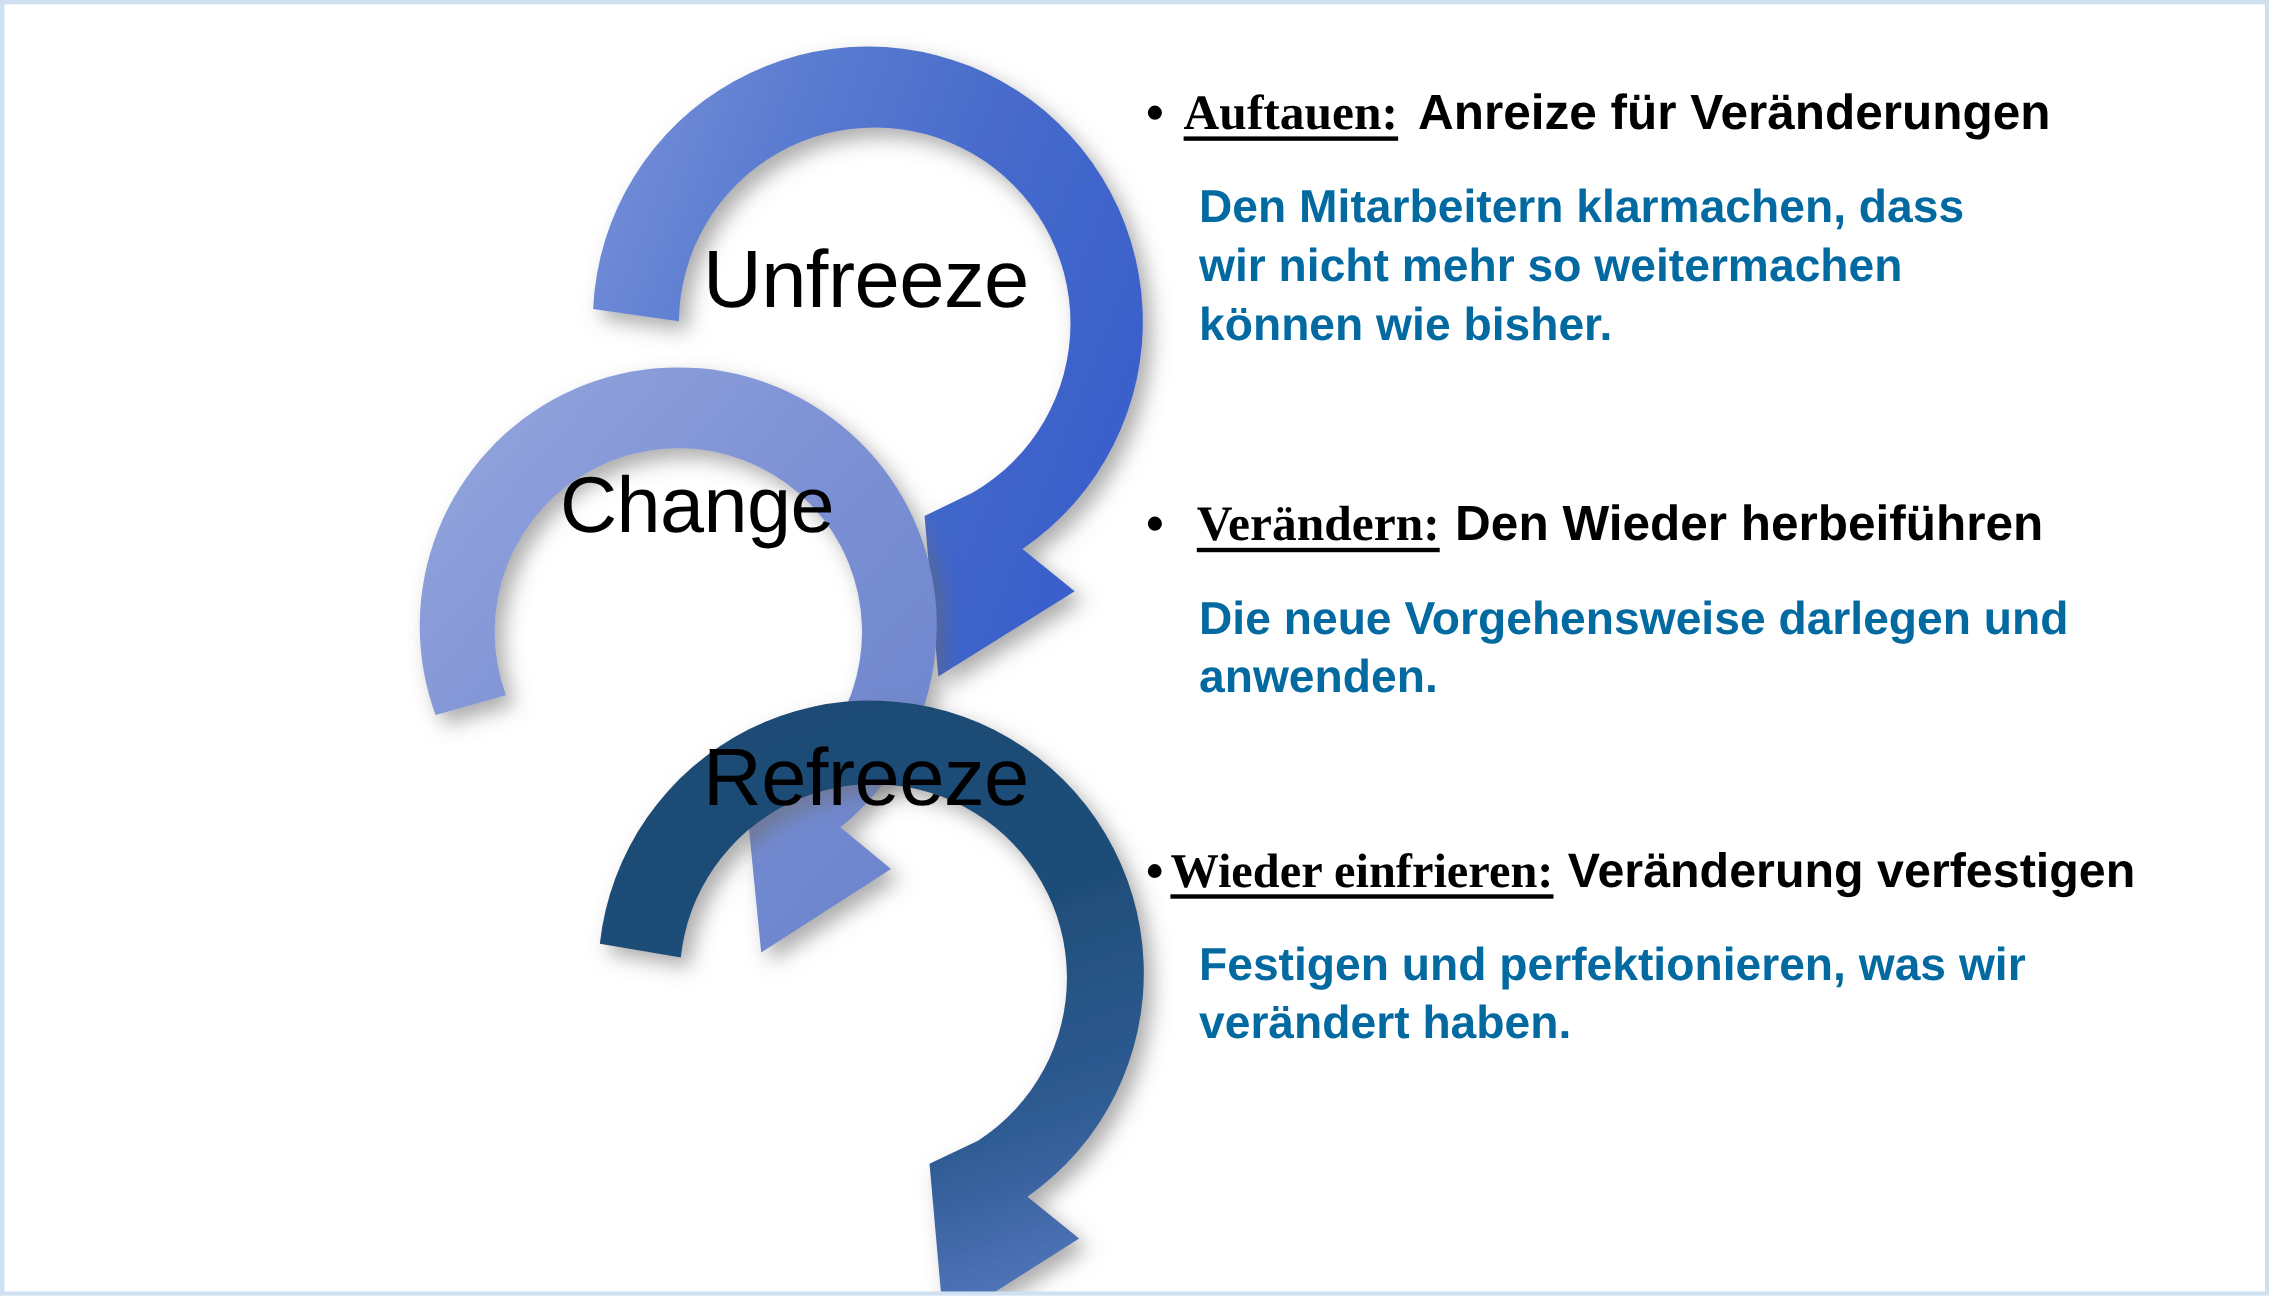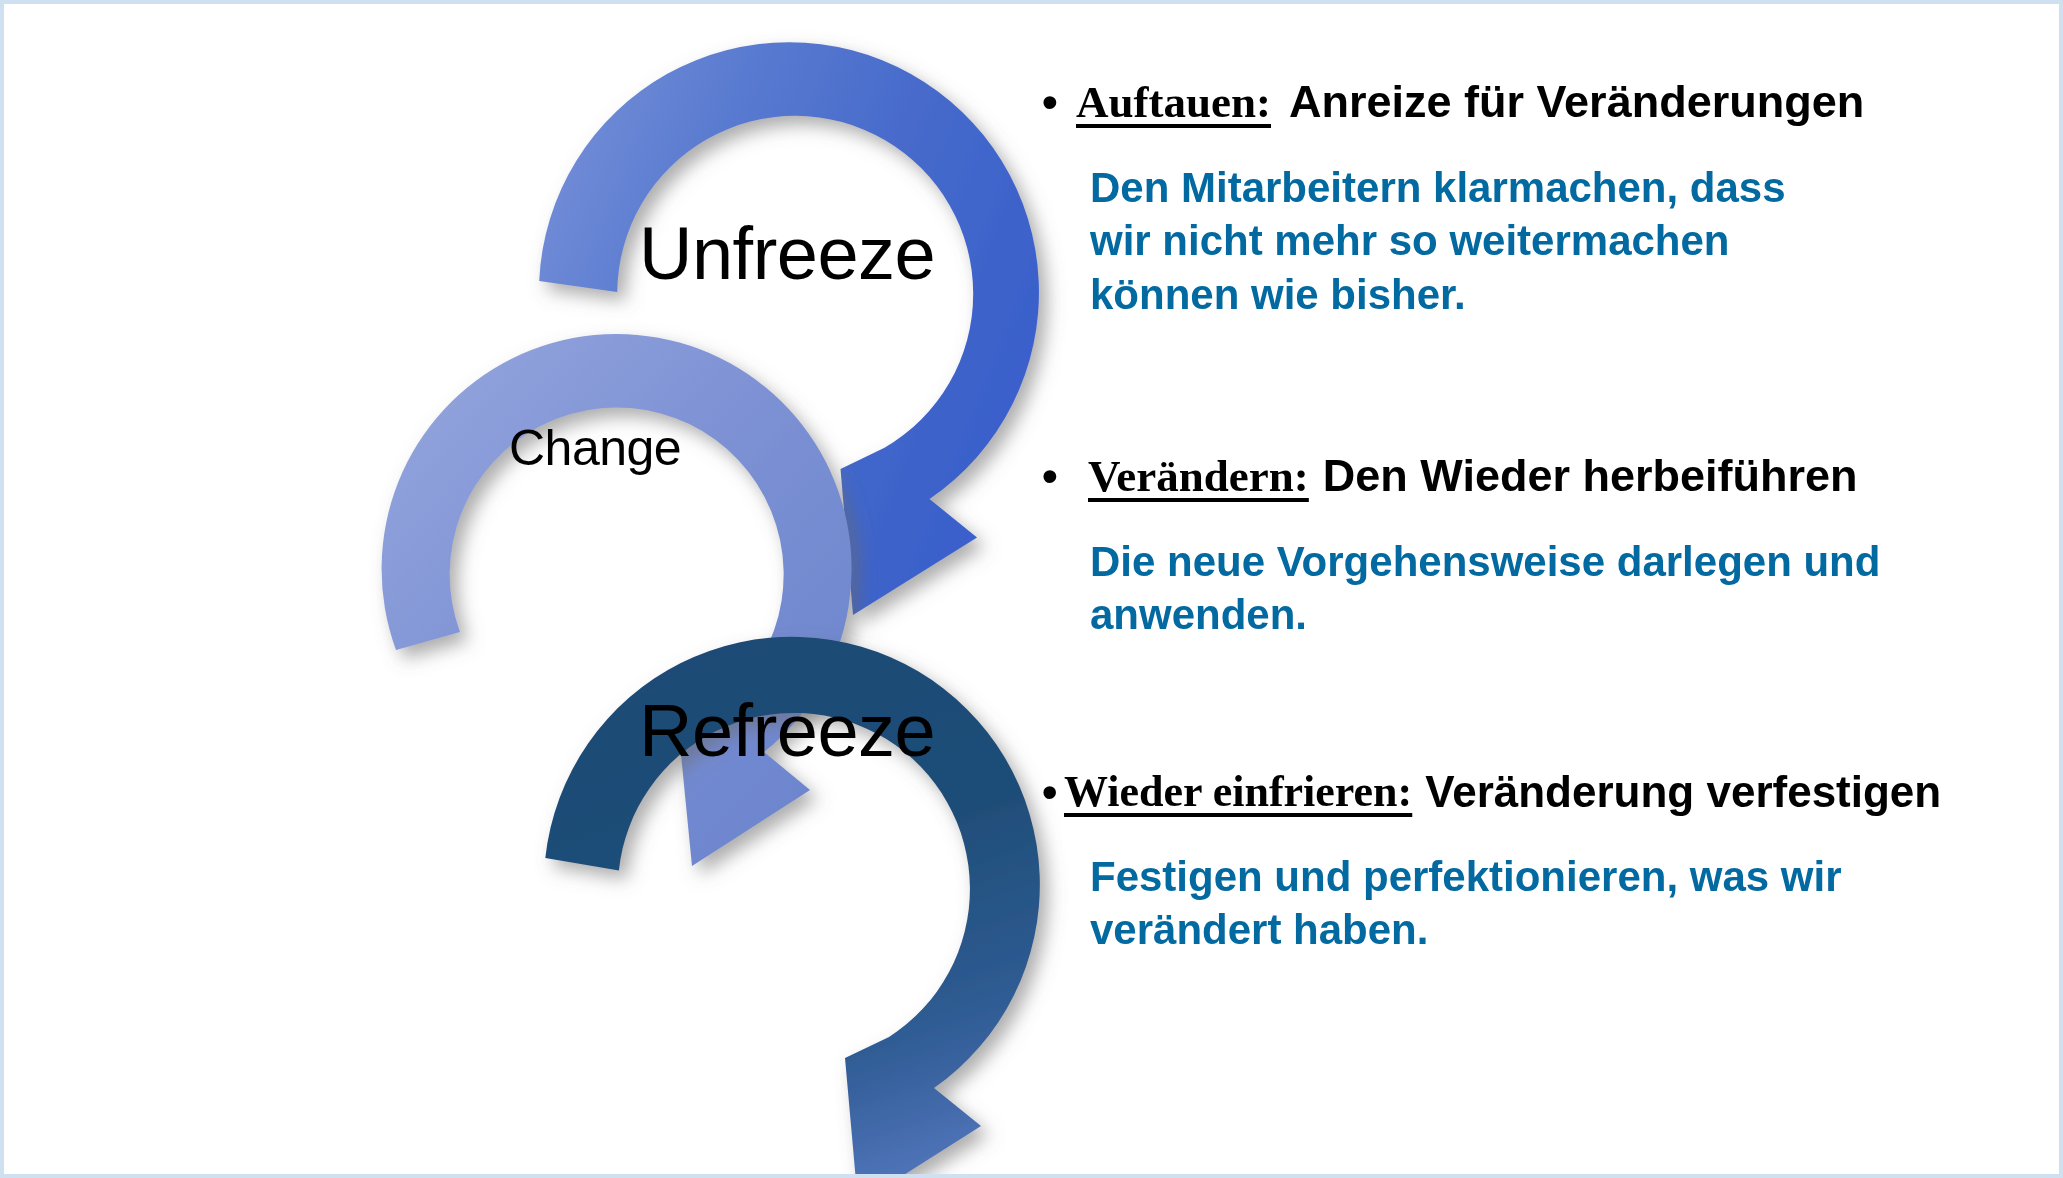--- a/index.html
+++ b/index.html
@@ -44,25 +44,25 @@
   }
   #label-unfreeze {
     left: 635px;
     top: 175px;
     font-size: 74px;
     margin-top: 32px;
   }
   #label-change {
     left: 505px;
     top: 415px;
-    font-size: 50px;
+    font-size: 72px;
   }
   #label-refreeze {
     left: 635px;
-    top: 684px;
+    top: 660px;
     font-size: 74px;
   }
 
   
   #text-column {
     position: absolute;
     left: 1038px;
     top: 74px;
     width: 1010px;
     height: 1060px;

